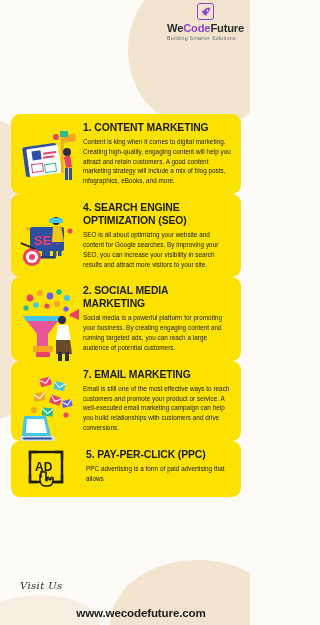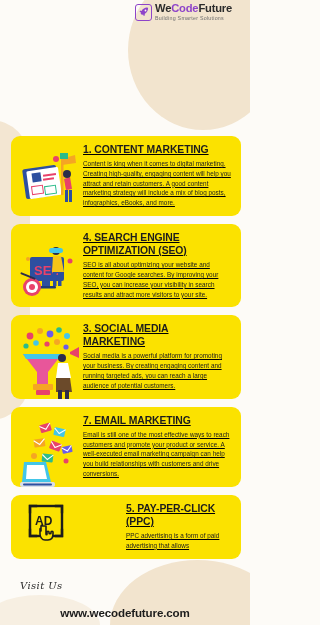--- a/index.html
+++ b/index.html
@@ -45,23 +45,24 @@
     left: -20px; top: 595px;
     width: 120px; height: 60px;
     background: #F7EFE2;
     border-radius: 50%;
     z-index: 0;
   }
 
   
   .logo-wrap {
     position: absolute;
-    right: 18px; top: 3px;
+    right: 6px; top: 3px;
     display: flex; align-items: center; gap: 3px;
     z-index: 5;
+    flex-direction: column;
   }
   .logo-mark {
     width: 17px; height: 17px;
     border: 1.3px solid #8E44C9;
     border-radius: 3px;
     position: relative;
     flex: none;
     display:flex; align-items:center; justify-content:center;
   }
   .logo-text { line-height: 1; }
@@ -86,27 +87,25 @@
     font-size: 17.4px;
     font-weight: 700;
     line-height: 1.34;
     letter-spacing: -0.3px;
     color: #1C1C1C;
   }
 
   
   .cards {
     position: absolute;
-    left: 0; top: 136px;
+    left: 0; top: 114px;
     width: 250px;
     z-index: 3;
     display: flex;
     flex-direction: column;
-    gap: 8px;
-    text-decoration: underline;
   }
   .card {
     position: relative;
     margin: 0 9px 0 11px;
     background: #FBE200;
     border-radius: 9px;
     padding: 7px 9px 8px 9px;
     display: flex;
     min-height: 74px;
     overflow: hidden;
@@ -127,36 +126,36 @@
     margin-bottom: 3px;
     letter-spacing: -0.1px;
   }
   .card-text {
     font-size: 6.35px;
     line-height: 1.55;
     color: #20201C;
     letter-spacing: 0.03px;
   }
   .card.ppc { min-height: 56px; align-items: flex-start; }
-  .card.ppc .card-body { padding-left: 6px; margin-left: 40px; }
+  .card.ppc .card-body { padding-left: 6px; }
 
   
   .visit-us {
     position: absolute;
     left: 20px; top: 580px;
     z-index: 6;
     font-family: "DejaVu Serif", serif;
     font-style: italic;
     font-size: 10px;
     color: #2A2A2A;
     letter-spacing: 0.4px;
   }
   .site-url {
     position: absolute;
-    left: 0; top: 606px; width: 250px;
+    left: 16px; top: 606px; width: 250px;
     text-align: center;
     z-index: 6;
     font-size: 11.6px;
     font-weight: 700;
     color: #1C1C1C;
     letter-spacing: -0.15px;
   }
 
   
   .art-svg { position: absolute; left: 0; top: 0; }
@@ -259,21 +258,21 @@
           <path d="M38 41 l10 0 l3 15 l-15 0 z" fill="#FFFFFF"></path>
           <path d="M36 56 l14 0 l2 14 l-16 0 z" fill="#6B4A2A"></path>
           <rect x="38" y="68" width="4" height="12" fill="#2D2D4A"></rect>
           <rect x="45" y="68" width="4" height="12" fill="#2D2D4A"></rect>
           <path d="M50 30 l9 -5 l0 11 l-9 -4 z" fill="#E8426A"></path>
           <rect x="13" y="62" width="20" height="6" rx="1" fill="#F5A623"></rect>
           <rect x="16" y="68" width="14" height="5" rx="1" fill="#E8426A"></rect>
         </svg>
       </div>
       <div class="card-body">
-        <div class="card-title">3. SOCIAL MEDIA MARKETING</div>
+        <div class="card-title">2. SOCIAL MEDIA MARKETING</div>
         <div class="card-text">Social media is a powerful platform for promoting your business. By creating engaging content and running targeted ads, you can reach a large audience of potential customers.</div>
       </div>
     </div>
 
     <div class="card">
       <div class="card-art">
         <svg class="art-svg" width="60" height="80" viewBox="0 0 60 80" aria-hidden="true">
           <g>
             <rect x="20" y="10" width="11" height="8" rx="1" transform="rotate(-16 25 14)" fill="#E8426A"></rect>
             <path d="M20 11 l5.5 4.5 l5.5 -5" transform="rotate(-16 25 14)" fill="none" stroke="#FFF" stroke-width="1.1"></path>

